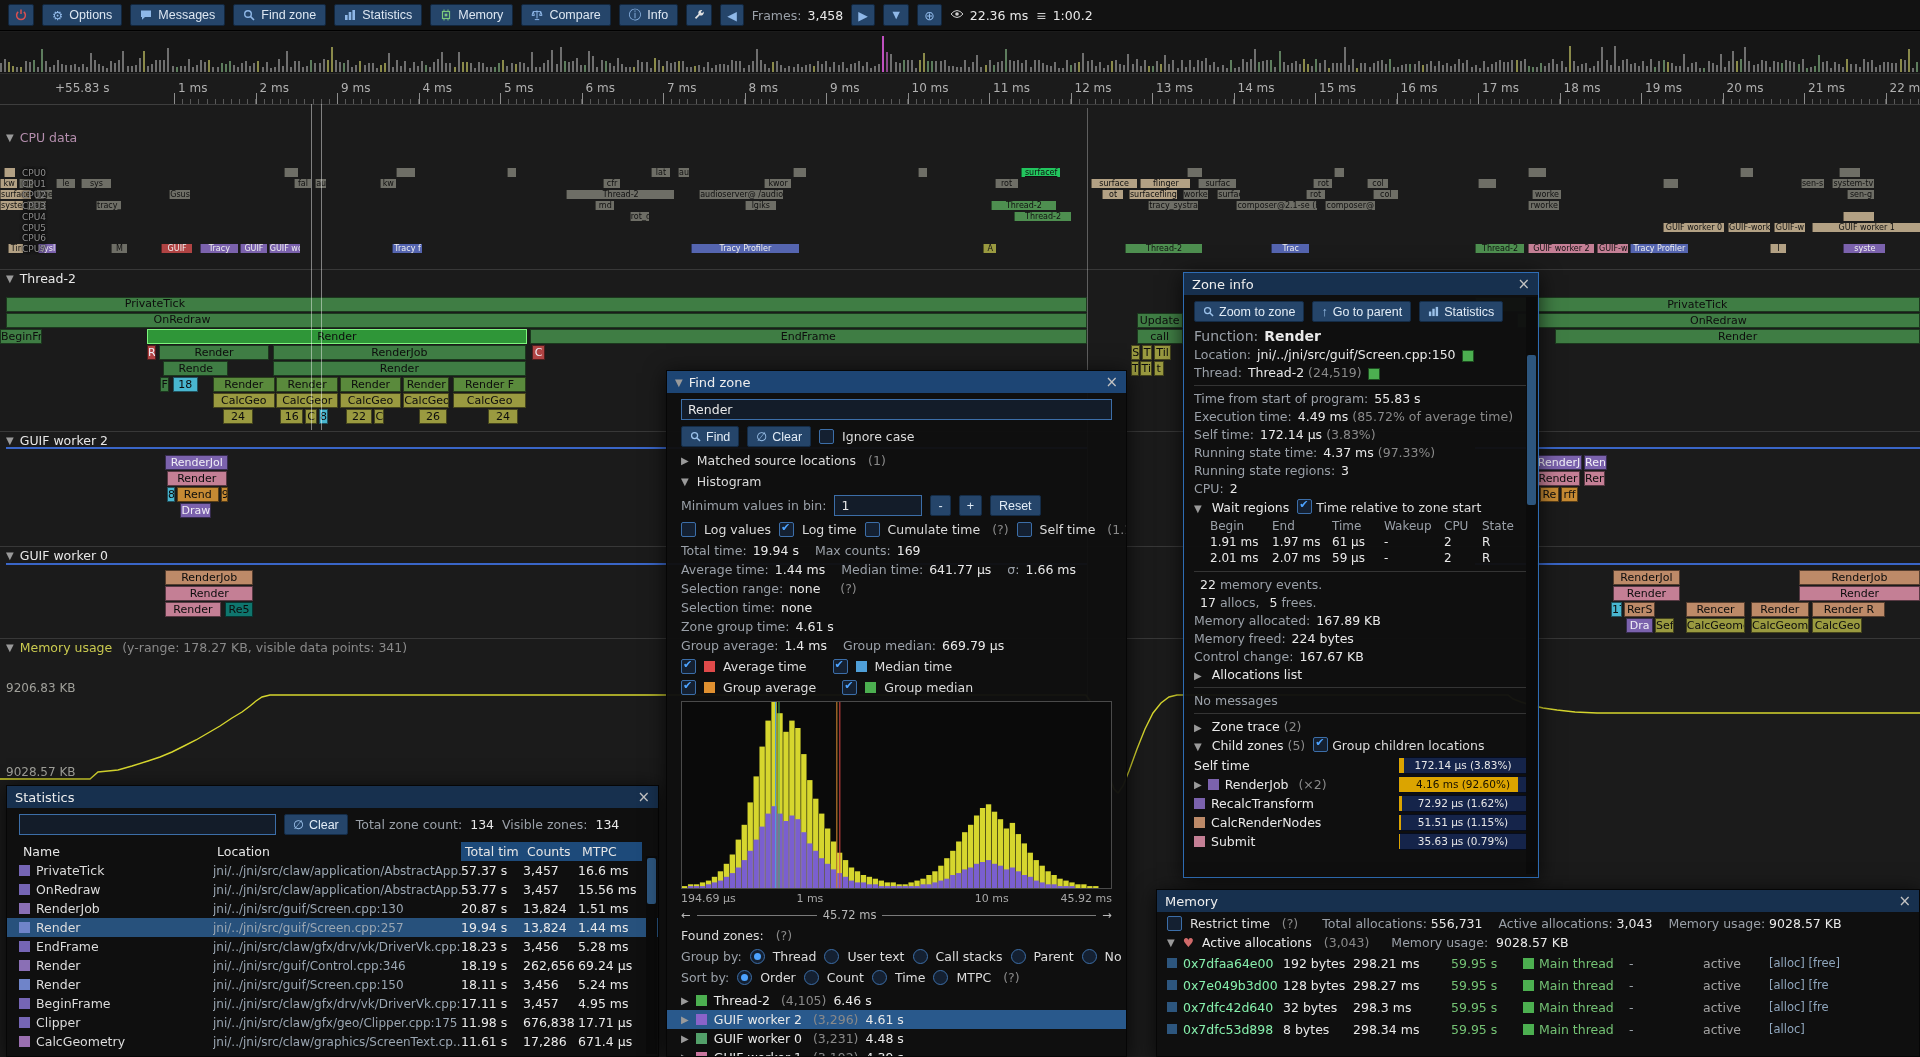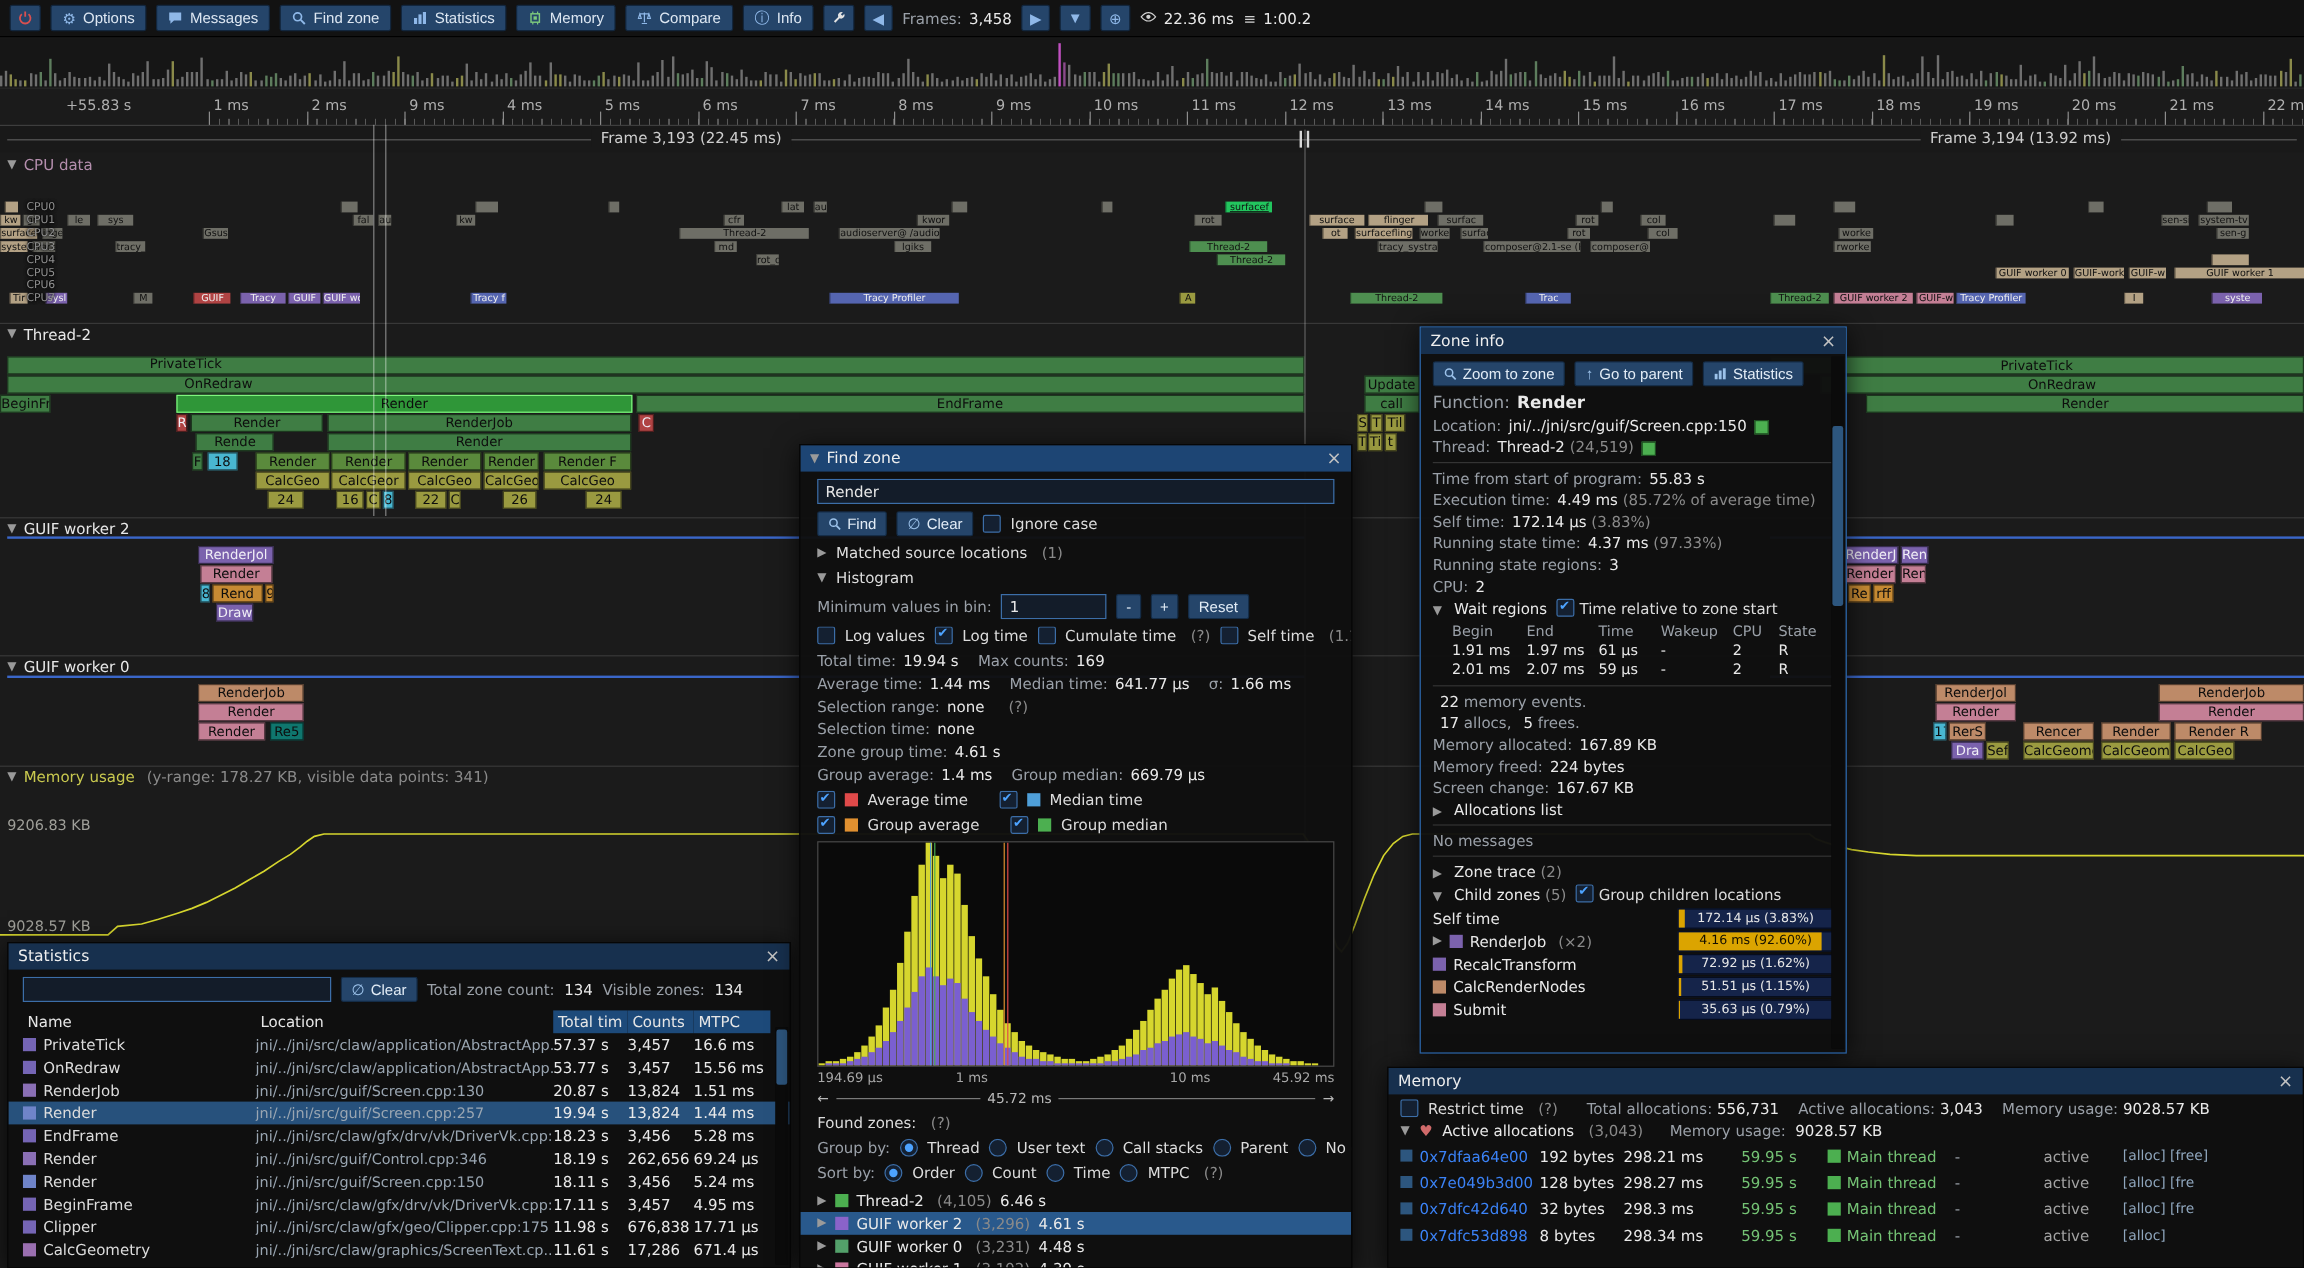--- a/index.html
+++ b/index.html
@@ -87,21 +87,21 @@
   .st-head .hc{padding:2px 4px;box-sizing:border-box;}
   .st-head .blue{background:#1d4a7a;}
   .st-row{height:19px;font-size:12.5px;}
   .st-row.selrow{background:#27517c;}
   .st-row .nm{display:flex;align-items:center;gap:6px;overflow:hidden;white-space:nowrap;}
   .st-row .loc{color:#9aa6b2;font-size:12px;overflow:hidden;white-space:nowrap;}
   
   .mw-grid{display:grid;grid-template-columns:16px 100px 70px 98px 72px 106px 74px 66px 1fr;padding-left:10px;align-items:center;}
   .mw-head{height:20px;font-size:12.5px;color:#d6d6d6;}
   .mw-row{height:22px;font-size:12.5px;white-space:nowrap;overflow:hidden;}
-  .addr{color:#3b82f6;} .dur{color:#74c274;} .thr{color:#74c274;display:flex;align-items:center;gap:5px;}
+  .addr{color:#86efac;} .dur{color:#74c274;} .thr{color:#74c274;display:flex;align-items:center;gap:5px;}
   .active{color:#a3a3a3;} .stack{color:#8fa6bd;font-size:11.5px;}
   .memgraph{position:absolute;left:0;top:0;z-index:1;pointer-events:none;}
 </style>
 </head>
 <body>
 
 <div class="screen">
 
   <div class="toolbar">
     <button class="tbtn io">
@@ -721,27 +721,20 @@
         <span class="tlabel" style="left: 1641px;">19 ms</span>
         <div class="tick" style="left: 1722.5px;"></div>
         <span class="tlabel" style="left: 1722.5px;">20 ms</span>
         <div class="tick" style="left: 1804px;"></div>
         <span class="tlabel" style="left: 1804px;">21 ms</span>
         <div class="tick" style="left: 1885.5px;"></div>
         <span class="tlabel" style="left: 1885.5px;">22 ms</span>
       </div>
   </div>
 
-  <div class="frames-row">
-    <div class="fline"></div>
-    <span class="flabel" style="left:30%">Frame 3,193 (22.45 ms)</span>
-    <span class="flabel" style="left:87.7%">Frame 3,194 (13.92 ms)</span>
-    <div class="fbar" style="left:1083px"></div>
-    <div class="fbar" style="left:1089px"></div>
-  </div>
 
   <div class="timeline">
     <div class="sec-head" style="top:2px;border-top:none">
       <span class="caret">▼</span>
       <span style="color:#b48ead">CPU data</span>
     </div>
     <div>
         <div class="cpurow" style="top: 41px;">
           <span class="clabel">CPU0</span>
           <div class="czone" style="left: 0.2%; width: 0.6%; background: rgb(179, 161, 132);"></div>
@@ -1482,21 +1475,21 @@
           <span>2</span>
           <span>R</span>
         </div>
       </div>
     <div class="zi-sep"></div>
     <div class="zi-line"><span class="val">22</span> <span class="lab">memory events.</span></div>
     <div class="zi-line"><span class="val">17</span> <span class="lab">allocs,</span> <span class="val">5</span> <span class="lab">frees.</span></div>
     <div>
         <div class="zi-line"><span class="lab">Memory allocated:</span><span class="val">167.89 KB</span></div>
         <div class="zi-line"><span class="lab">Memory freed:</span><span class="val">224 bytes</span></div>
-        <div class="zi-line"><span class="lab">Screen change:</span><span class="val">167.67 KB</span></div>
+        <div class="zi-line"><span class="lab">Control change:</span><span class="val">167.67 KB</span></div>
       </div>
     <div class="zi-line"><span class="caret">▶</span> <span class="val">Allocations list</span></div>
     <div class="zi-sep"></div>
     <div class="zi-line lab">No messages</div>
     <div class="zi-sep"></div>
     <div class="zi-line"><span class="caret">▶</span> <span class="val">Zone trace</span><span class="help">(2)</span></div>
     <div class="zi-line"><span class="caret">▼</span> <span class="val">Child zones</span><span class="help">(5)</span>&nbsp;&nbsp;<span class="chk on" style="vertical-align:-2px"></span> <span>Group children locations</span></div>
     <div>
         <div class="cz">
           <span class="val">Self time</span>

